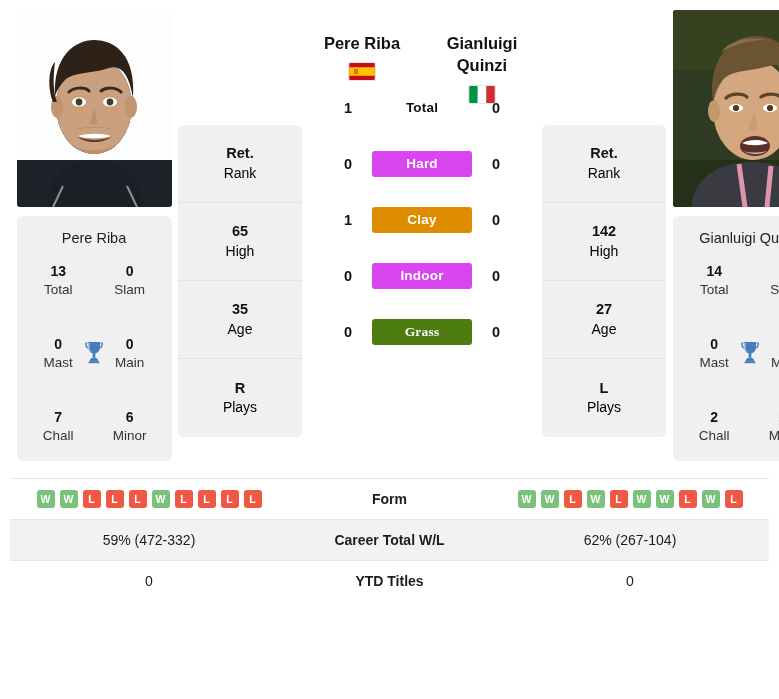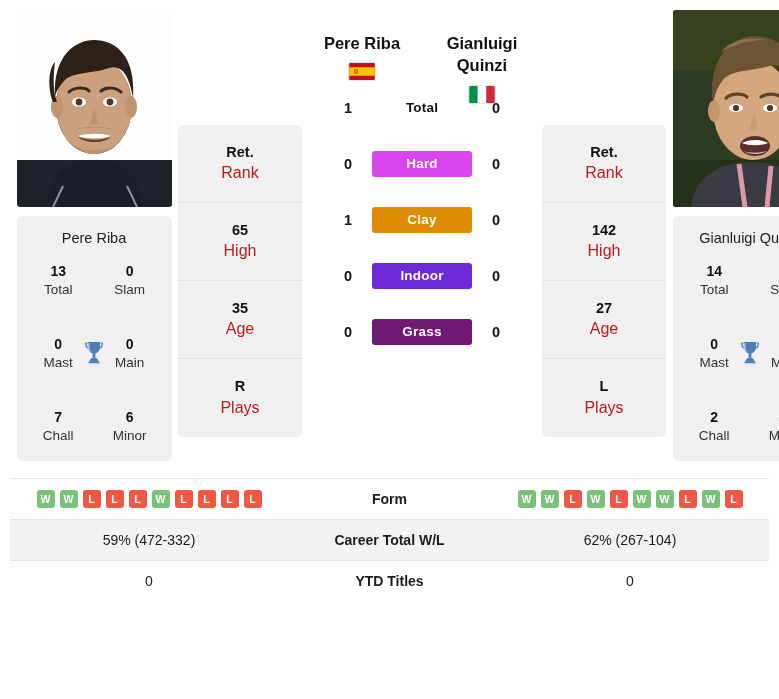--- a/index.html
+++ b/index.html
@@ -76,21 +76,21 @@
   }
   .rank-item {
     height: 78px;
     display: flex; flex-direction: column;
     align-items: center; justify-content: center;
     border-bottom: 1px solid #e2e2e2;
     line-height: 1.35;
   }
   .rank-item:last-child { border-bottom: none; }
   .rank-val { font-size: 14.5px; font-weight: bold; color: #111; }
-  .rank-lab { font-size: 16px; color: #b91c1c; }
+  .rank-lab { font-size: 14px; color: #000000; }
 
   
   .center-col {
     flex: 1 1 auto;
     display: flex; flex-direction: column;
     align-items: center;
     padding-top: 22px;
   }
   .names-row {
     display: flex;
@@ -318,26 +318,26 @@
           <div class="surf" id="surf-hard" style="background: #d946ef;">Hard</div>
           <div class="h2h-num">0</div>
         </div>
         <div class="h2h-row">
           <div class="h2h-num">1</div>
           <div class="surf" id="surf-clay" style="background: rgb(224, 140, 0);">Clay</div>
           <div class="h2h-num">0</div>
         </div>
         <div class="h2h-row">
           <div class="h2h-num">0</div>
-          <div class="surf" id="surf-indoor" style="background: #6d28d9;">Indoor</div>
+          <div class="surf" id="surf-indoor" style="background: #d946ef;">Indoor</div>
           <div class="h2h-num">0</div>
         </div>
         <div class="h2h-row">
           <div class="h2h-num">0</div>
-          <div class="surf" id="surf-grass" style="background: #701a75;">Grass</div>
+          <div class="surf" id="surf-grass" style="background: #4d7c0f; font-family: Liberation Serif, serif;">Grass</div>
           <div class="h2h-num">0</div>
         </div>
       </div>
     </div>
 
     <div class="rank-col">
       <div class="rank-card">
         <div class="rank-item">
           <div class="rank-val">Ret.</div>
           <div class="rank-lab">Rank</div>

